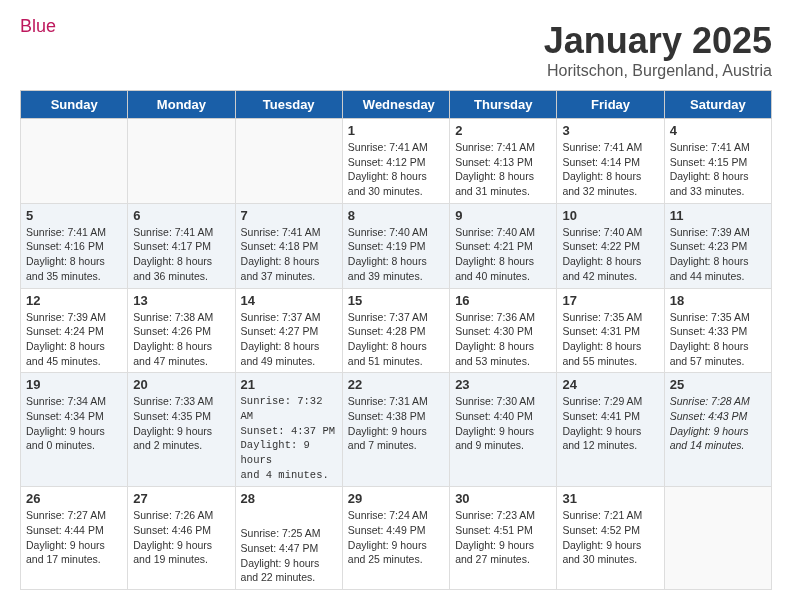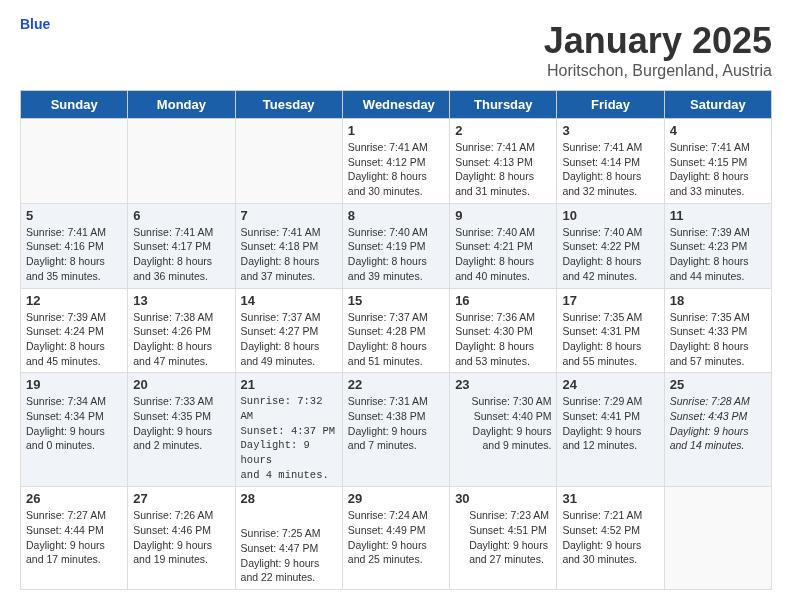--- a/index.html
+++ b/index.html
@@ -70,21 +70,21 @@
     }
     .row-shaded td {
       background-color: #f0f4f8;
     }
   </style>
 </head>
 <body>
 
 <div class="header-area">
   <div class="logo">
-    <span style="font-size:14px;font-weight:bold;color:#1d4ed8;margin-top:-4px;">Blue</span>
+    <span style="font-size:18px;font-weight:normal;color:#be185d;margin-top:-4px;">Blue</span>
   </div>
   <div class="title-area">
     <div class="calendar-title">January 2025</div>
     <div class="calendar-subtitle">Horitschon, Burgenland, Austria</div>
   </div>
 </div>
 
 <table class="calendar-table">
   <thead>
     <tr>
@@ -257,21 +257,21 @@
         </td>
         <td>
           <span class="day-number">22</span>
           <div class="day-info" style="white-space: pre-line;">Sunrise: 7:31 AM
 Sunset: 4:38 PM
 Daylight: 9 hours
 and 7 minutes.</div>
         </td>
         <td>
           <span class="day-number">23</span>
-          <div class="day-info" style="white-space: pre-line; text-align: right;">Sunrise: 7:30 AM
+          <div class="day-info" style="white-space: pre-line;">Sunrise: 7:30 AM
 Sunset: 4:40 PM
 Daylight: 9 hours
 and 9 minutes.</div>
         </td>
         <td>
           <span class="day-number">24</span>
           <div class="day-info" style="white-space: pre-line;">Sunrise: 7:29 AM
 Sunset: 4:41 PM
 Daylight: 9 hours
 and 12 minutes.</div>
@@ -308,21 +308,21 @@
         </td>
         <td>
           <span class="day-number">29</span>
           <div class="day-info" style="white-space: pre-line;">Sunrise: 7:24 AM
 Sunset: 4:49 PM
 Daylight: 9 hours
 and 25 minutes.</div>
         </td>
         <td>
           <span class="day-number">30</span>
-          <div class="day-info" style="white-space: pre-line; margin-left: 14px;">Sunrise: 7:23 AM
+          <div class="day-info" style="white-space: pre-line;">Sunrise: 7:23 AM
 Sunset: 4:51 PM
 Daylight: 9 hours
 and 27 minutes.</div>
         </td>
         <td>
           <span class="day-number">31</span>
           <div class="day-info" style="white-space: pre-line;">Sunrise: 7:21 AM
 Sunset: 4:52 PM
 Daylight: 9 hours
 and 30 minutes.</div>

